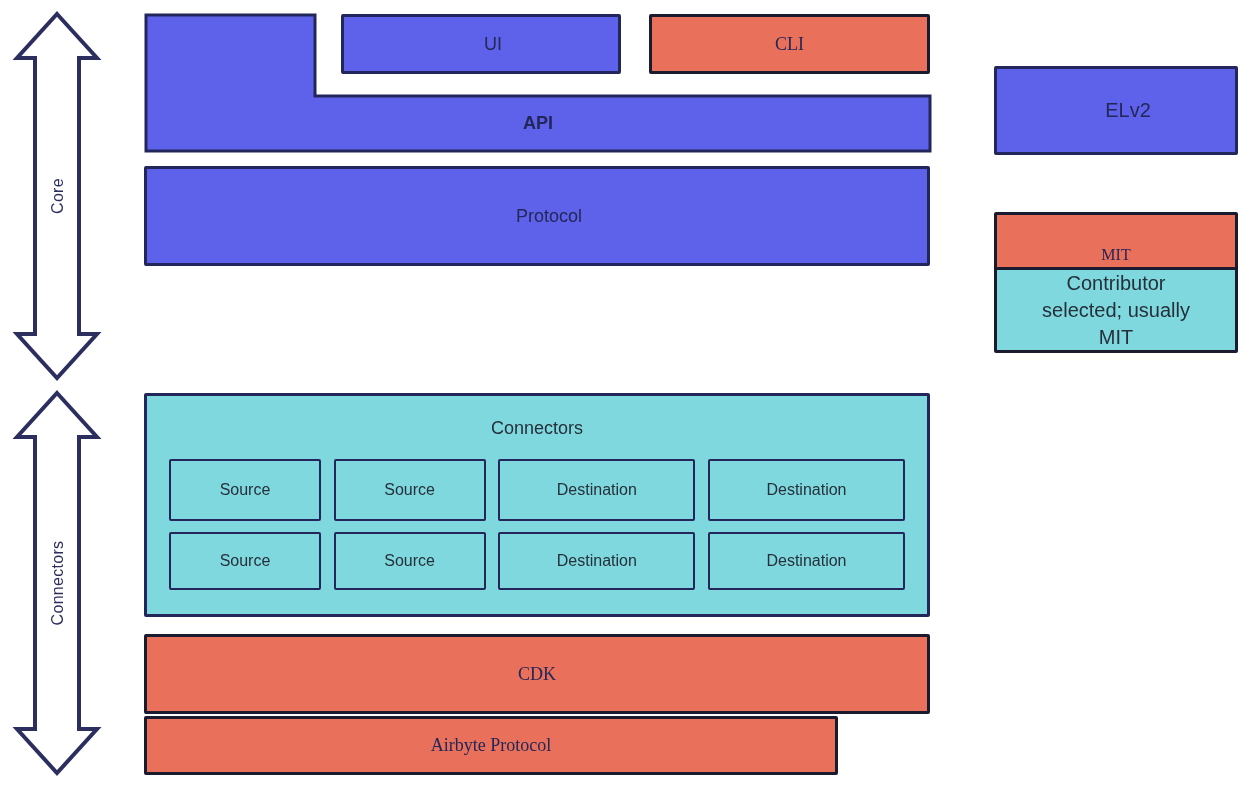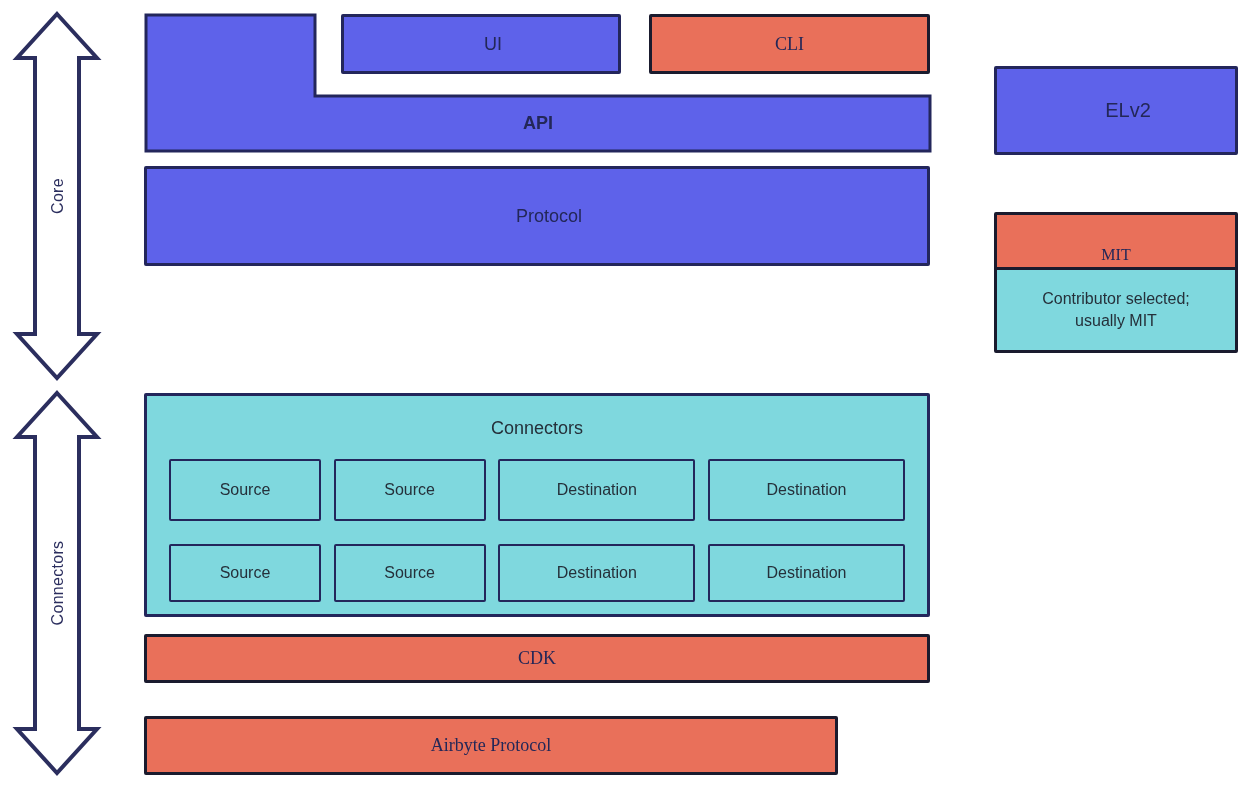--- a/index.html
+++ b/index.html
@@ -39,28 +39,28 @@
     background:var(--teal); padding:20px 22px 0 22px;
   }
   .connectors-title{
     text-align:center; font-size:18px; font-weight:500; color:var(--text-teal);
     height:24px; line-height:24px;
   }
   .connectors-grid{
     margin-top:19px; display:grid;
     grid-template-columns:152px 152px 197px 197px;
     grid-template-rows:62px 58px;
-    justify-content:space-between; row-gap:23px;
+    justify-content:space-between; row-gap:11px;
   }
   .cell{
     box-sizing:border-box; border:2px solid var(--border); border-radius:2px;
     display:flex; align-items:center; justify-content:center;
     font-size:16px; font-weight:500; color:var(--text-teal); background:var(--teal);
   }
-  .legend-contrib{font-size:16px; line-height:1.35; padding:0 44px;}
+  .legend-contrib{font-size:20px; line-height:1.35; padding:0 44px;}
 </style>
 </head>
 <body>
 
 <div class="canvas">
 
   <svg class="overlay-svg" viewBox="0 0 1260 798">
 
     <polygon class="arrow-shape" points="57,14 97,58 79,58 79,334 97,334 57,378 17,334 35,334 35,58 17,58"></polygon>
     <text class="arrow-label" transform="rotate(-90 57 196)" x="57" y="196" text-anchor="middle" dominant-baseline="central">Core</text>
@@ -85,20 +85,20 @@
       <div class="cell">Source</div>
       <div class="cell">Destination</div>
       <div class="cell">Destination</div>
       <div class="cell">Source</div>
       <div class="cell">Source</div>
       <div class="cell">Destination</div>
       <div class="cell">Destination</div>
     </div>
   </div>
 
-  <div class="box coral" style="left:144px; top:634px; width:786px; height:49px;">CDK</div>
+  <div class="box coral" style="left:144px; top:634px; width:786px; height:80px;">CDK</div>
   <div class="box coral" style="left:144px; top:716px; width:694px; height:59px;">Airbyte Protocol</div>
 
   <div class="box blue" style="left:994px; top:66px; width:244px; height:89px; font-size:20px;">ELv2</div>
   <div class="box coral" style="left:994px; top:178px; width:244px; height:86px; font-size:16px;margin-top:34px;">MIT</div>
   <div class="box teal legend-contrib" style="left:994px; top:267px; width:244px; height:86px;">Contributor selected; usually MIT</div>
 
 </div>
 
 </body></html>

